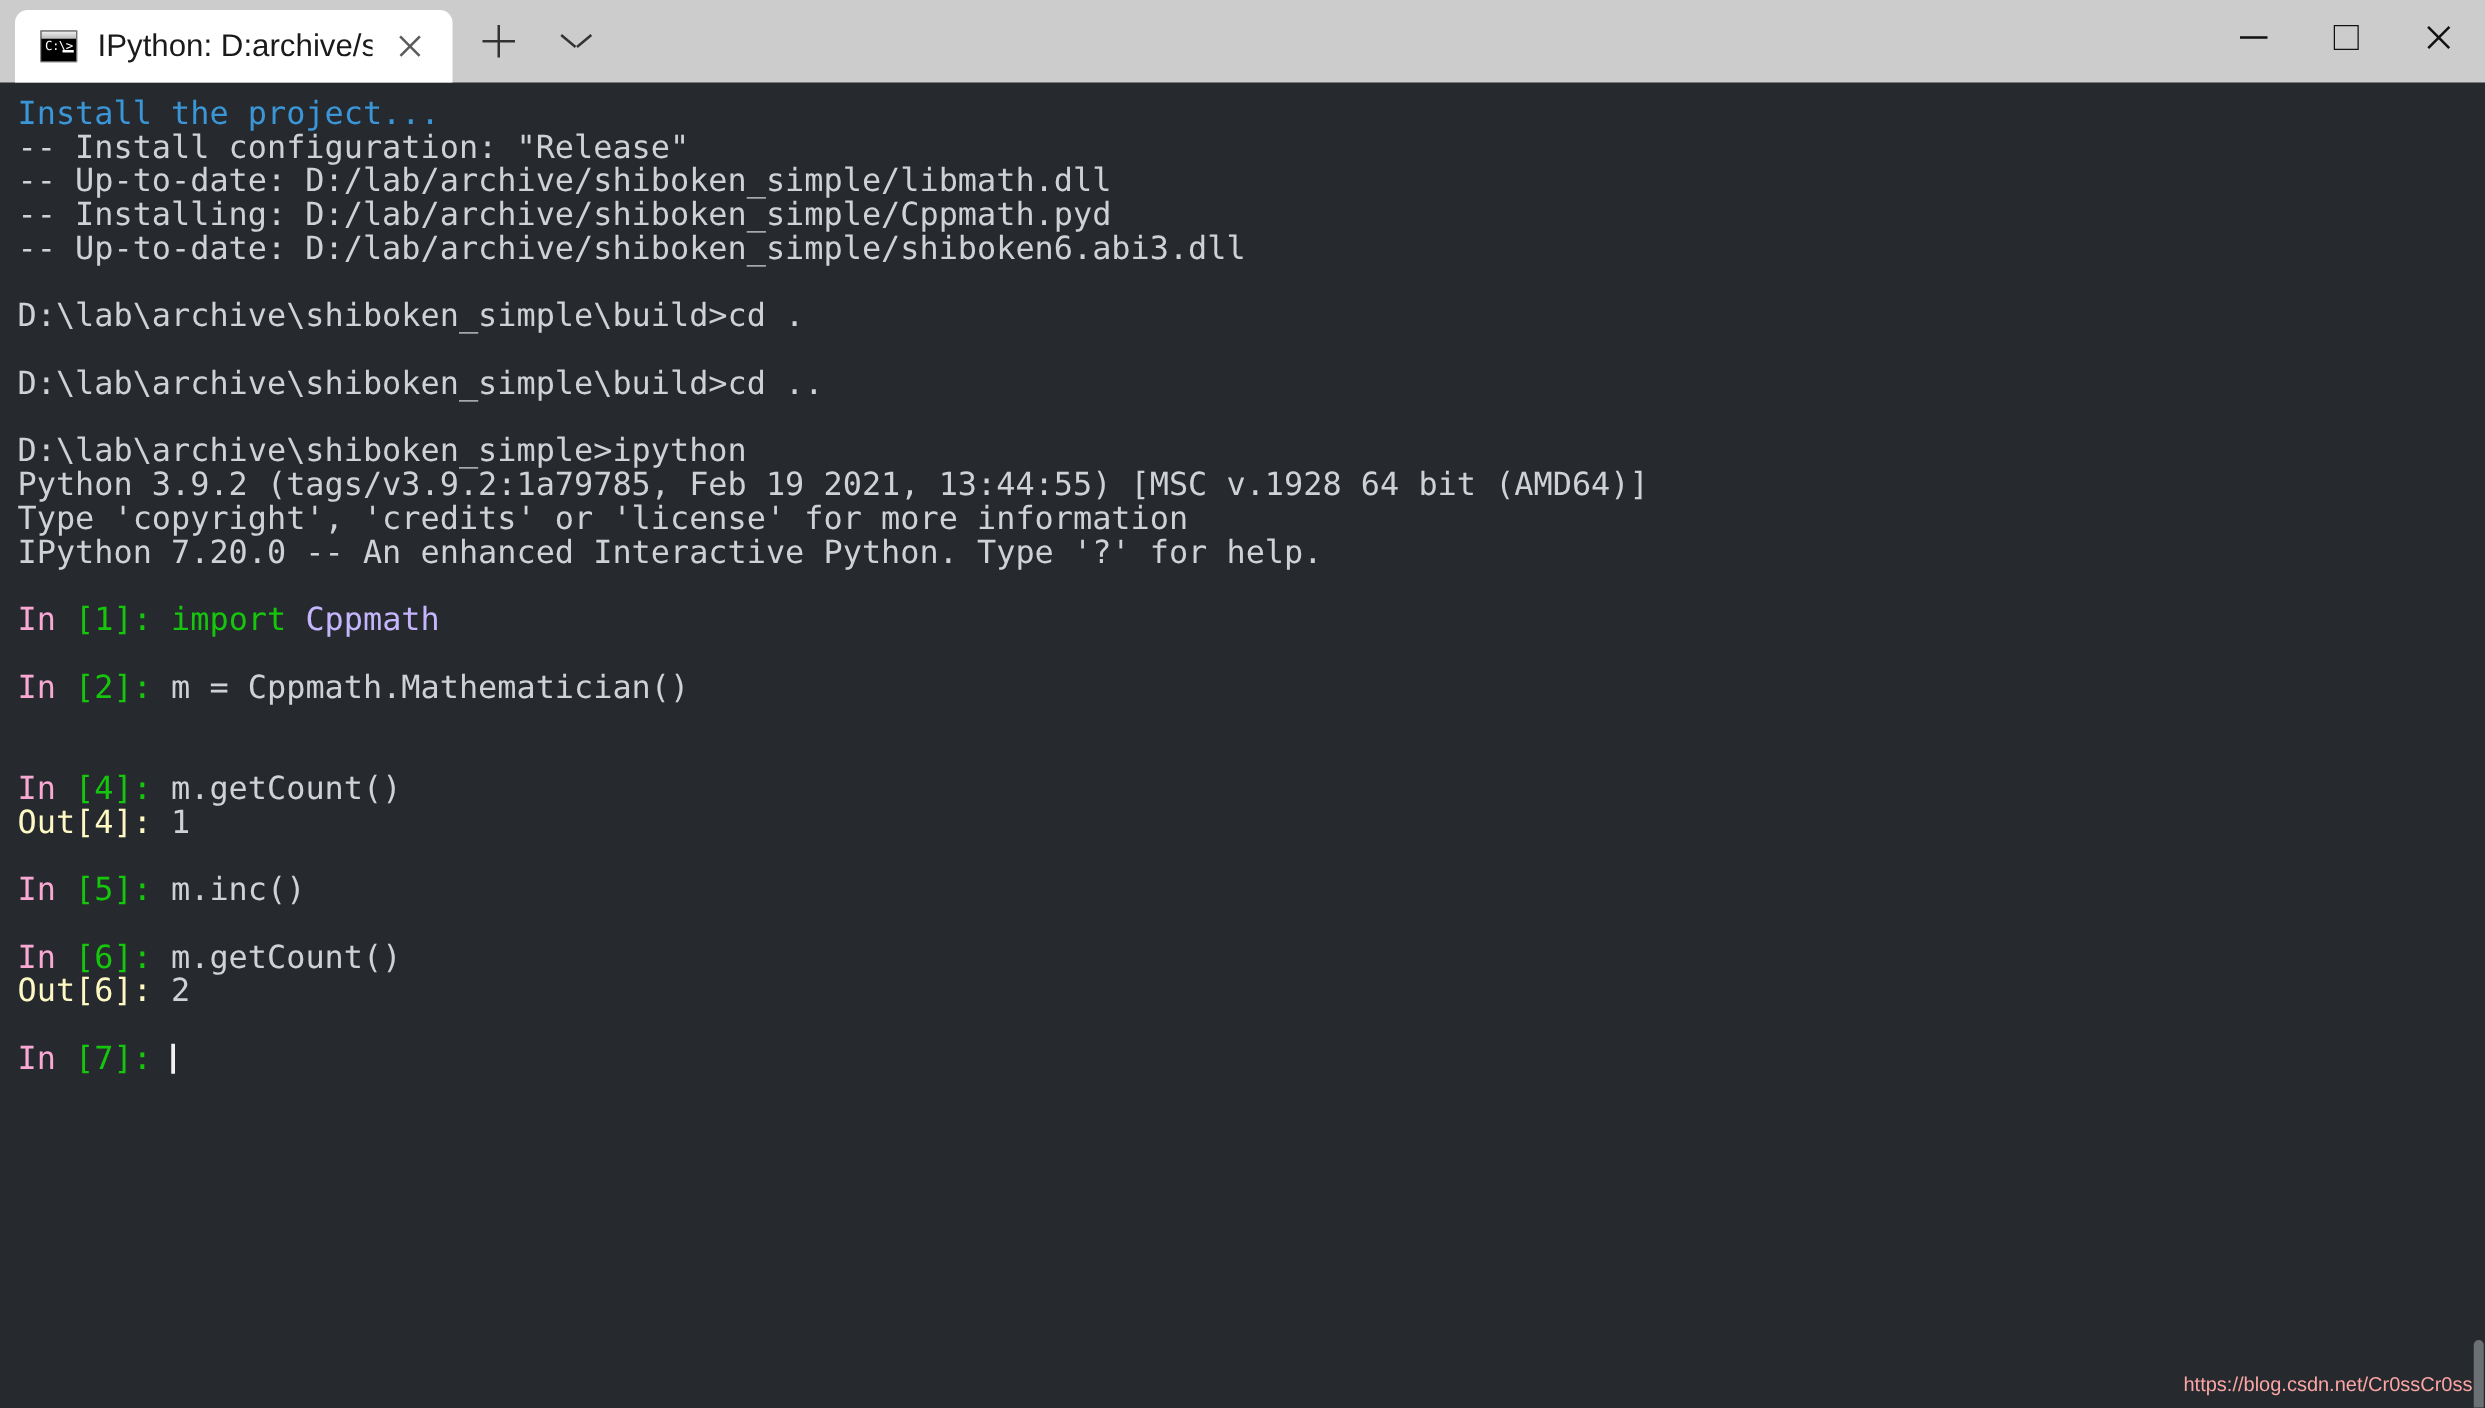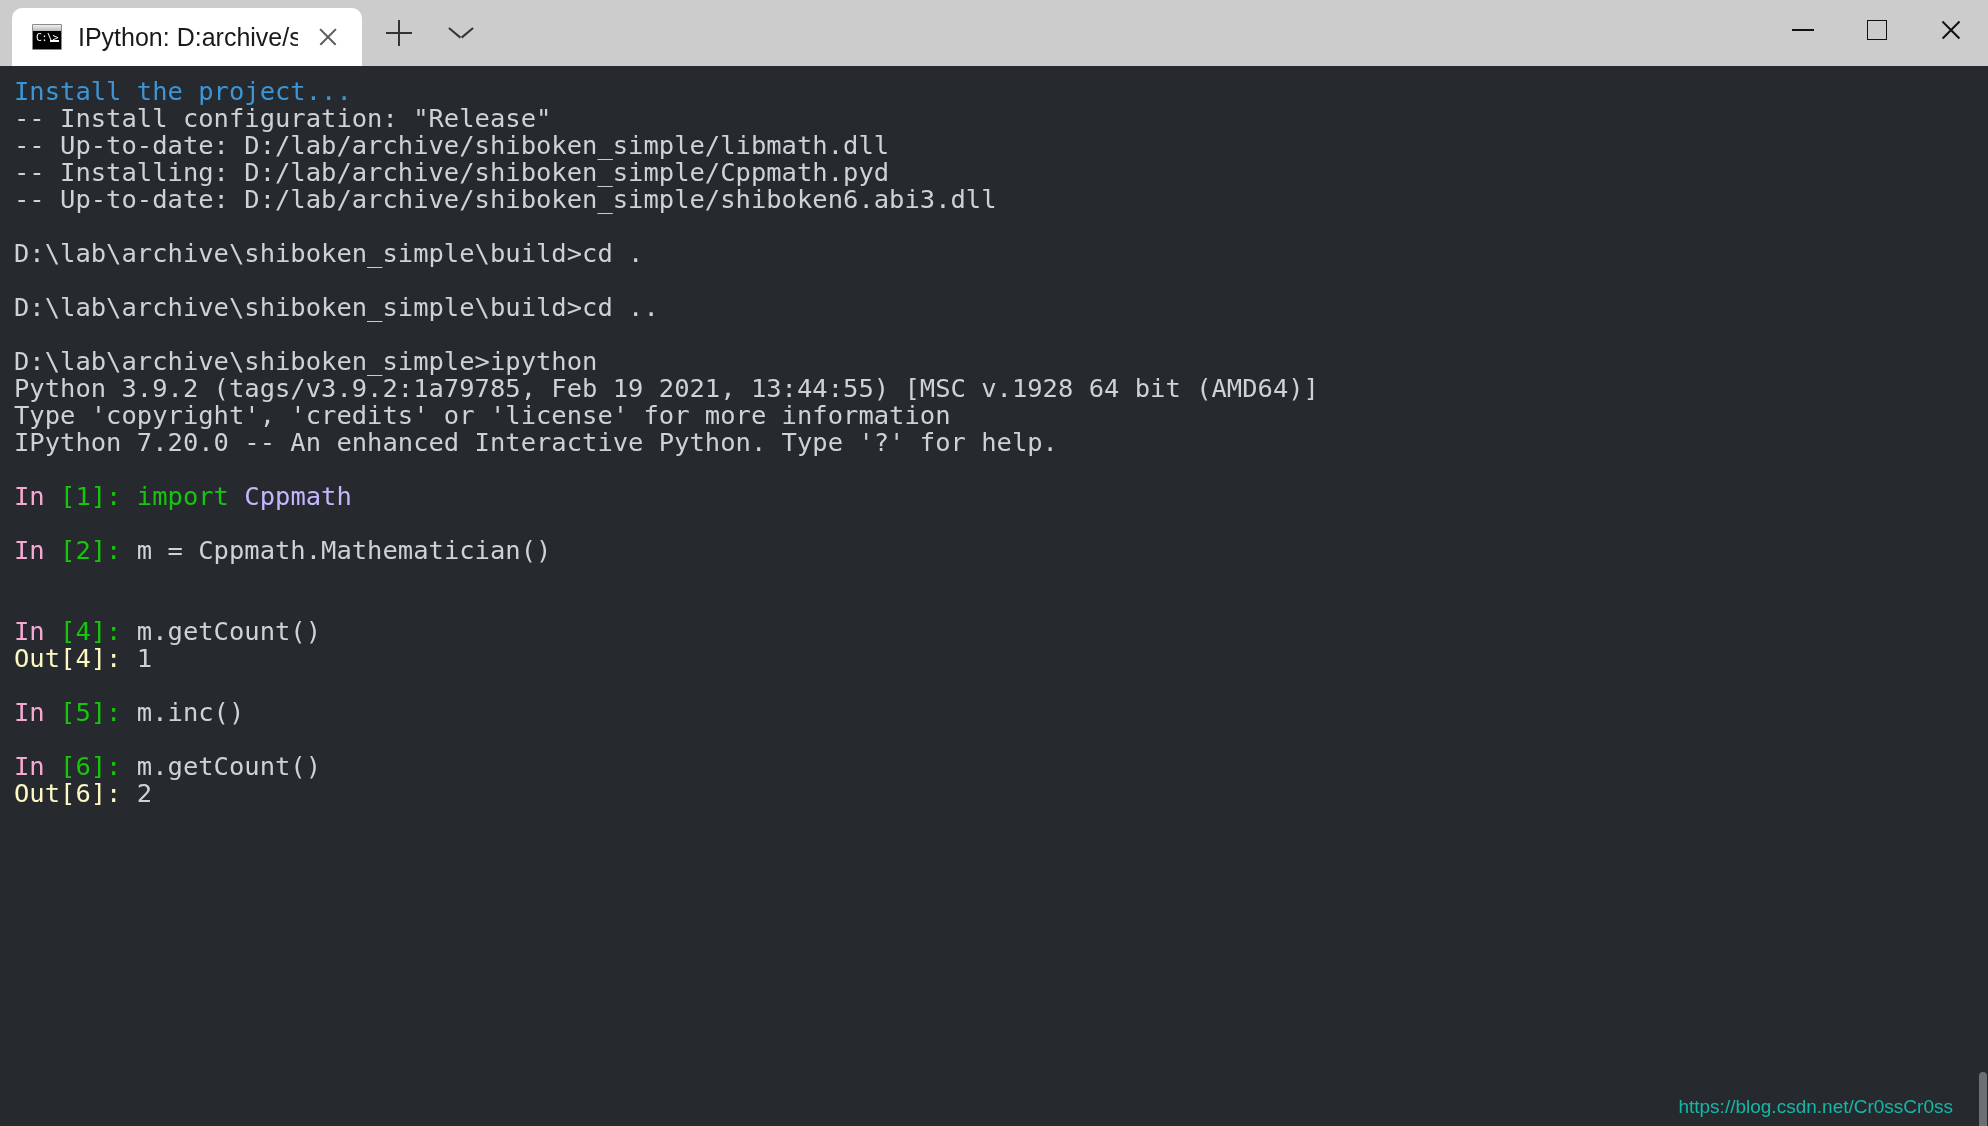--- a/index.html
+++ b/index.html
@@ -248,25 +248,25 @@
     display: inline-block;
     width: 3px;
     height: 24px;
     background: #f2f2f2;
     vertical-align: -4px;
   }
 
   
   #watermark {
     position: absolute;
-    right: 35px;
+    right: 10px;
     bottom: 8px;
     font-family: "Liberation Sans", sans-serif;
-    font-size: 19px;
-    color: #14b8a6;
+    font-size: 16px;
+    color: #fca5a5;
     white-space: nowrap;
   }
 
   
   #scrollbar-track {
     position: absolute;
     top: 66px;
     right: 0;
     width: 10px;
     bottom: 0;
@@ -350,20 +350,21 @@
         <div class="term-line"><span class="c-white"> </span></div>
         <div class="term-line"><span class="c-white"> </span></div>
         <div class="term-line"><span class="c-lgreen">In </span><span class="c-bgreen">[4]:</span><span class="c-white"> m.getCount()</span></div>
         <div class="term-line"><span class="c-red">Out[4]:</span><span class="c-white"> 1</span></div>
         <div class="term-line"><span class="c-white"> </span></div>
         <div class="term-line"><span class="c-lgreen">In </span><span class="c-bgreen">[5]:</span><span class="c-white"> m.inc()</span></div>
         <div class="term-line"><span class="c-white"> </span></div>
         <div class="term-line"><span class="c-lgreen">In </span><span class="c-bgreen">[6]:</span><span class="c-white"> m.getCount()</span></div>
         <div class="term-line"><span class="c-red">Out[6]:</span><span class="c-white"> 2</span></div>
         <div class="term-line"><span class="c-white"> </span></div>
+        <div class="term-line"><span class="c-lgreen">In </span><span class="c-bgreen">[7]:</span><span class="c-white"> </span><span class="cursor"></span></div>
       </div>
 
     <div id="watermark">https://blog.csdn.net/Cr0ssCr0ss</div>
 
     <div id="scrollbar-track">
       <div id="scrollbar-thumb"></div>
     </div>
   </div>
 
 </div>

